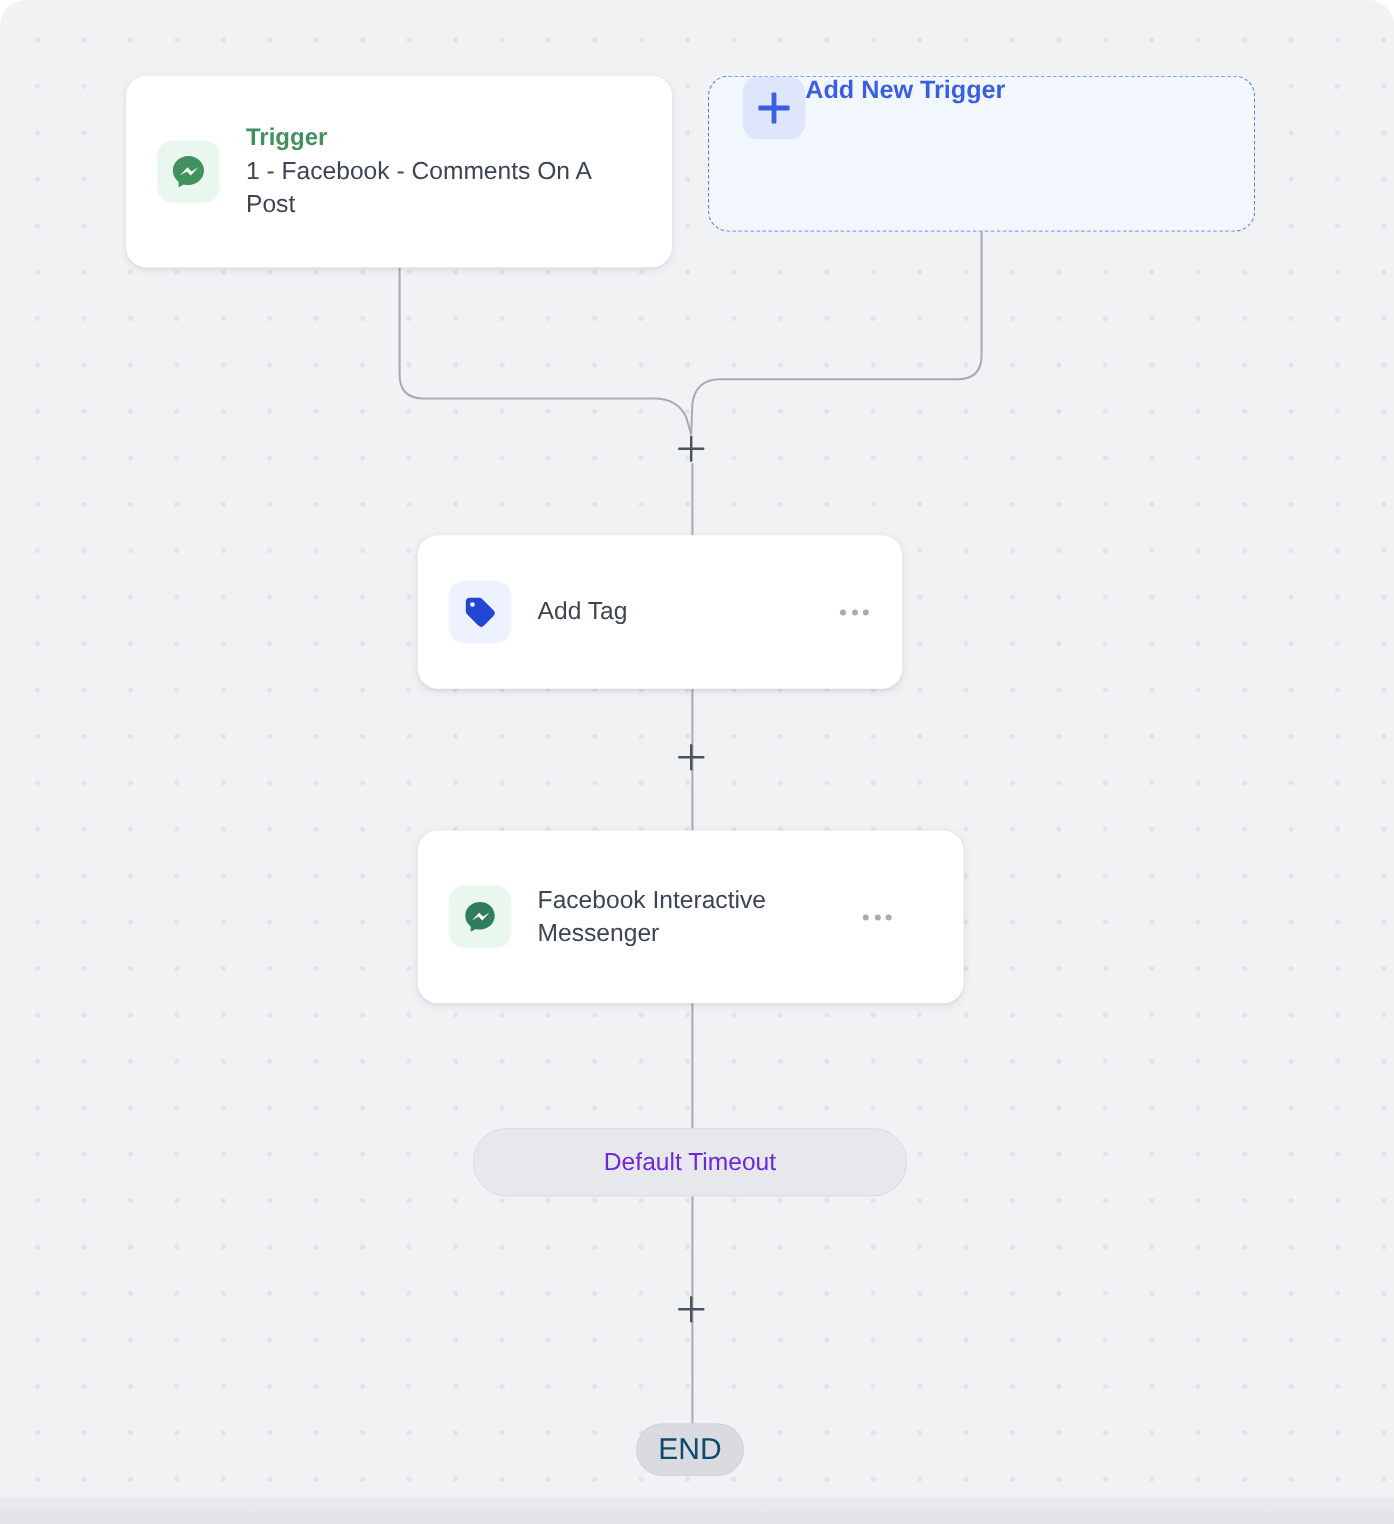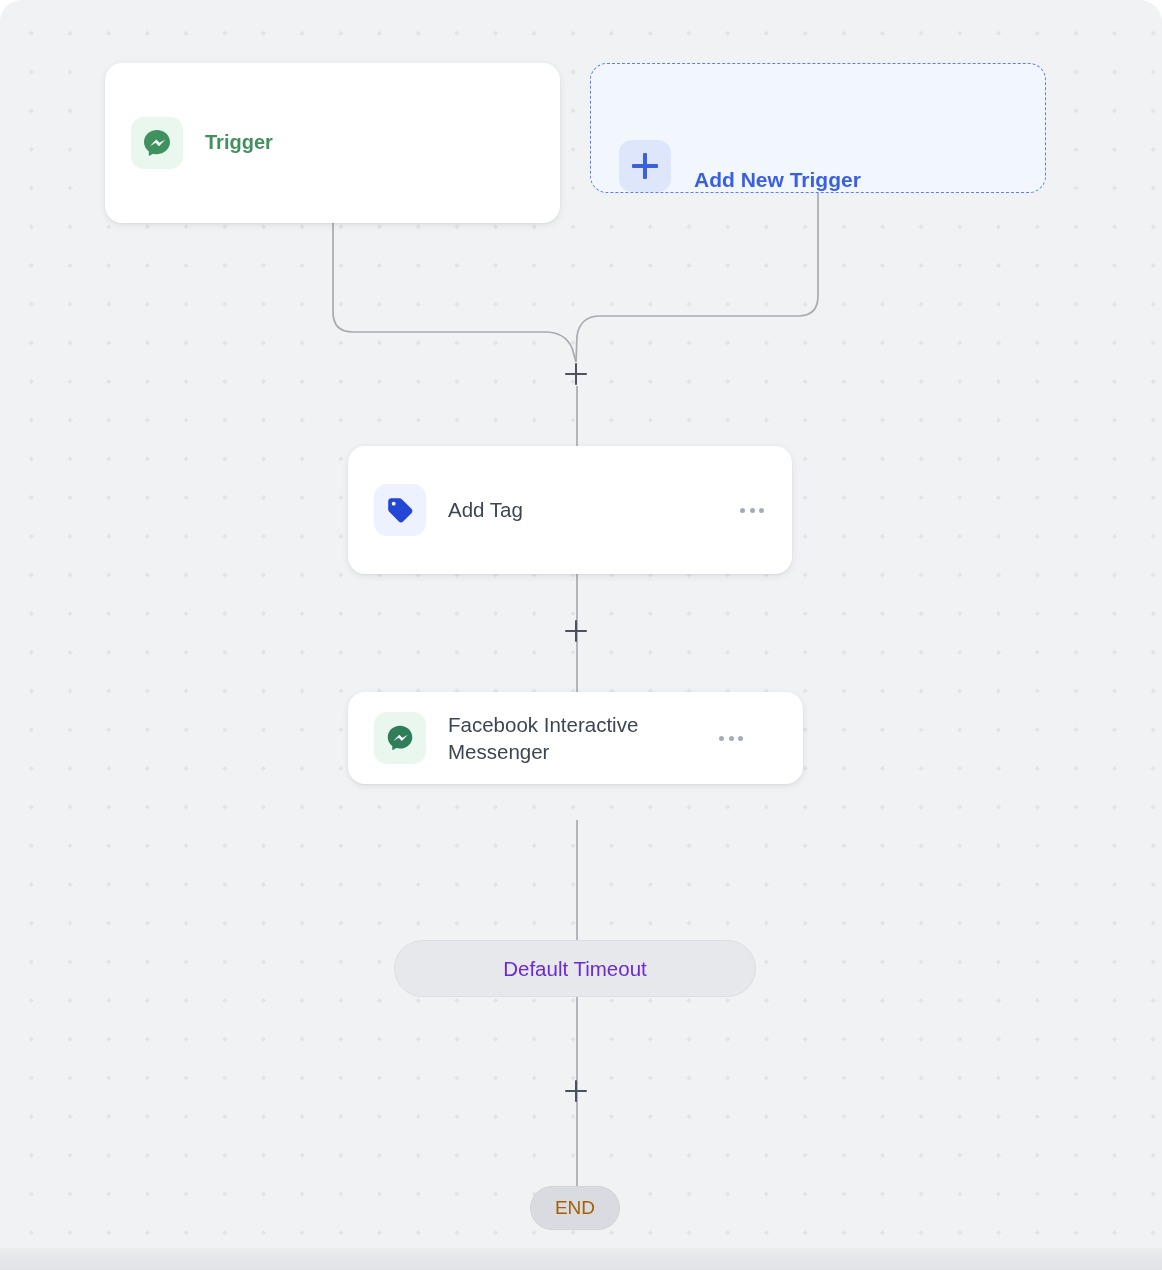--- a/index.html
+++ b/index.html
@@ -139,46 +139,45 @@
   #add-trigger-card {
     left: 590px;
     top: 63px;
     width: 456px;
     height: 130px;
     background: #f2f7fe;
     border: 1.6px dashed #5b7ff0;
     border-radius: 17px;
     box-shadow: none;
     padding: 0 28px;
-    gap: 23px;
-    display: flex;
-    align-items: flex-end;
+    display: flex;
+    align-items: flex-start;
     cursor: pointer;
     position: absolute;
   }
   #add-trigger-label {
     font-size: 21px;
     font-weight: bold;
     color: #3b5fe0;
   }
 
   #addtag-card {
     left: 348px;
     top: 446px;
-    width: 444px;
+    width: 404px;
     height: 128px;
     padding: 0 24px 0 26px;
     gap: 22px;
   }
 
   #messenger-card {
     left: 348px;
     top: 692px;
     width: 455px;
-    height: 92px;
+    height: 144px;
     padding: 0 24px 0 26px;
     gap: 22px;
   }
 
   
   .pill {
     position: absolute;
     display: flex;
     align-items: center;
     justify-content: center;
@@ -193,22 +192,22 @@
     width: 362px;
     height: 57px;
     font-size: 20.5px;
     color: #6d28d9;
   }
   #end-pill {
     left: 530px;
     top: 1186px;
     width: 90px;
     height: 44px;
-    font-size: 19px;
-    color: #a16207;
+    font-size: 25px;
+    color: #0c4a6e;
     background: #d9dbe0;
     border-color: #d2d4da;
   }
 
   
   .plus-glyph {
     position: relative;
     width: 26px;
     height: 26px;
   }
@@ -250,20 +249,21 @@
 
   <div class="node-card" id="trigger-card">
     <div class="node-icon-box icon-green-bg">
       <svg width="36" height="36" viewBox="0 0 36 36" aria-hidden="true">
         <path fill="#41915f" d="M18 5C10.8 5 5 10.42 5 17.1c0 3.8 1.88 7.19 4.82 9.4v4.6l4.41-2.42c1.18.33 2.44.51 3.77.51 7.2 0 13-5.42 13-12.09S25.2 5 18 5z"></path>
         <path fill="#ffffff" d="M10.9 21.2l6.36-6.75 3.24 3.37 5.82-3.37-6.36 6.75-3.24-3.37-5.82 3.37z"></path>
       </svg>
     </div>
     <div class="node-body">
       <div class="trigger-kicker">Trigger</div>
+      <div class="node-label">1 - Facebook - Comments On A Post</div>
     </div>
   </div>
 
   <div id="add-trigger-card">
     <div class="node-icon-box icon-plus-bg">
       <span class="plus-glyph"></span>
     </div>
     <div id="add-trigger-label">Add New Trigger</div>
   </div>
 

